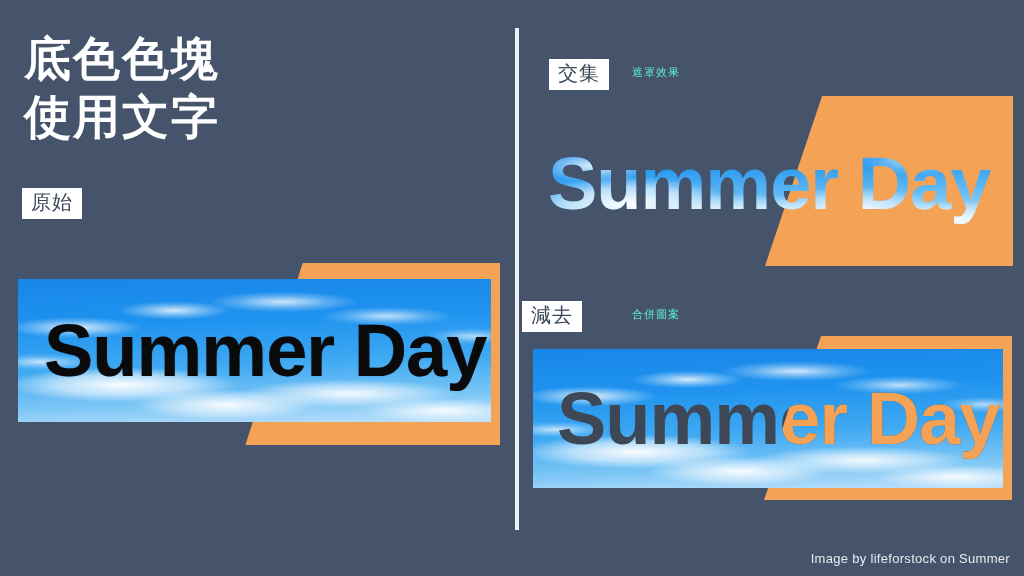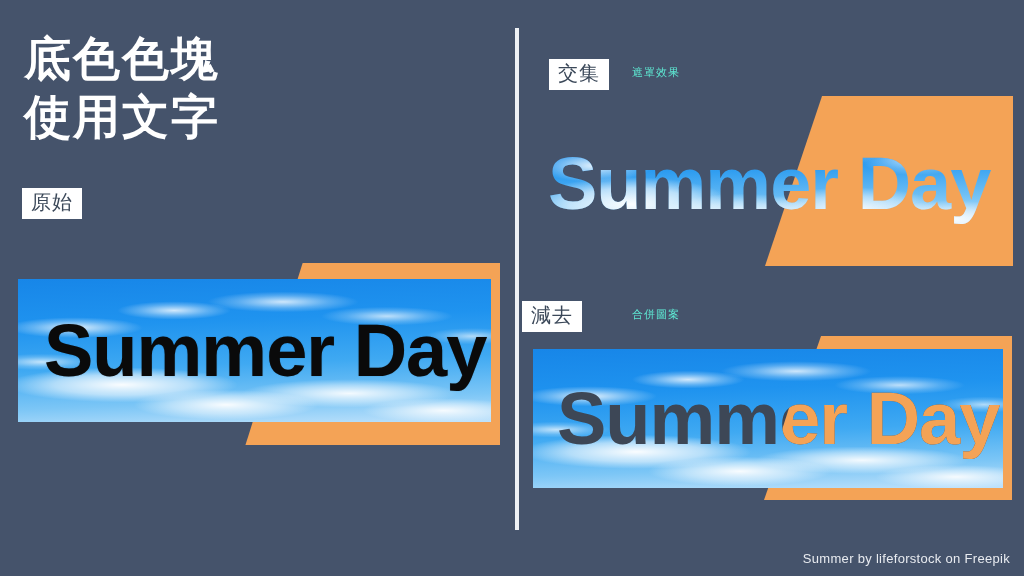--- a/index.html
+++ b/index.html
@@ -178,15 +178,15 @@
   <div class="badge" style="left:522px;top:301px;">減去</div>
   <div class="caption" style="left:632px;top:308px;">合併圖案</div>
 
   <div class="p3-orange"></div>
   <div class="p3-img sky"></div>
   <div class="p3-textwrap">
     <div class="p3-text">Summer Day</div>
     <div class="p3-text-orange">Summer Day</div>
   </div>
 
-  <div class="credit">Summer by lifeforstock on Freepik</div>
+  <div class="credit">Image by lifeforstock on Summer</div>
 
 </div>
 
 </body></html>

